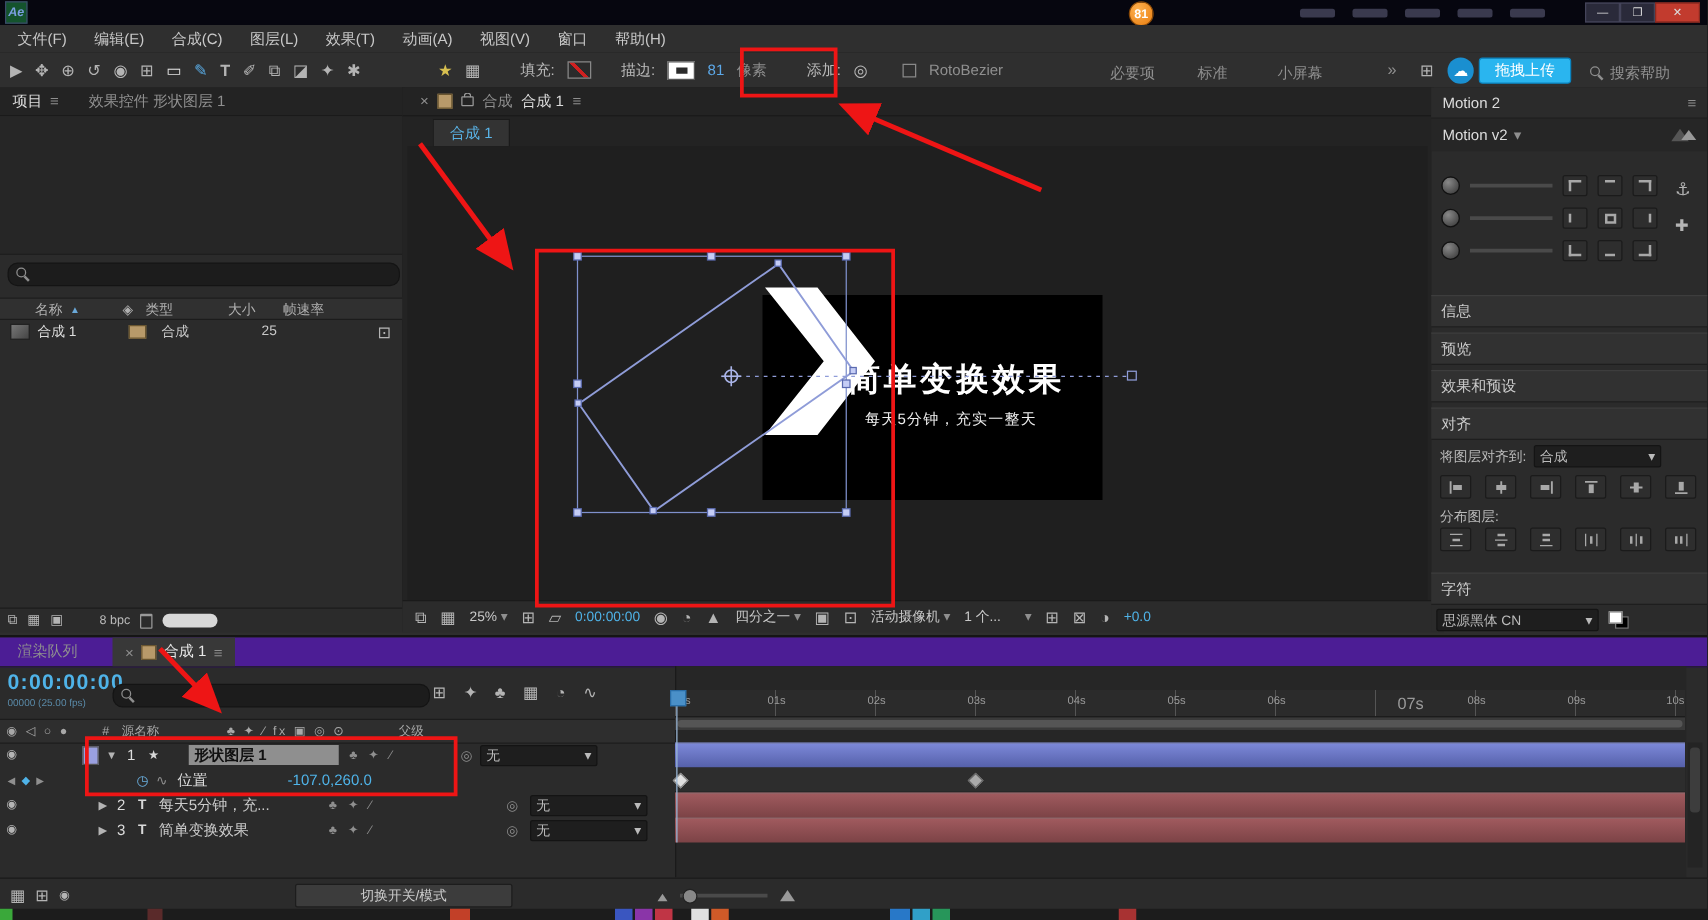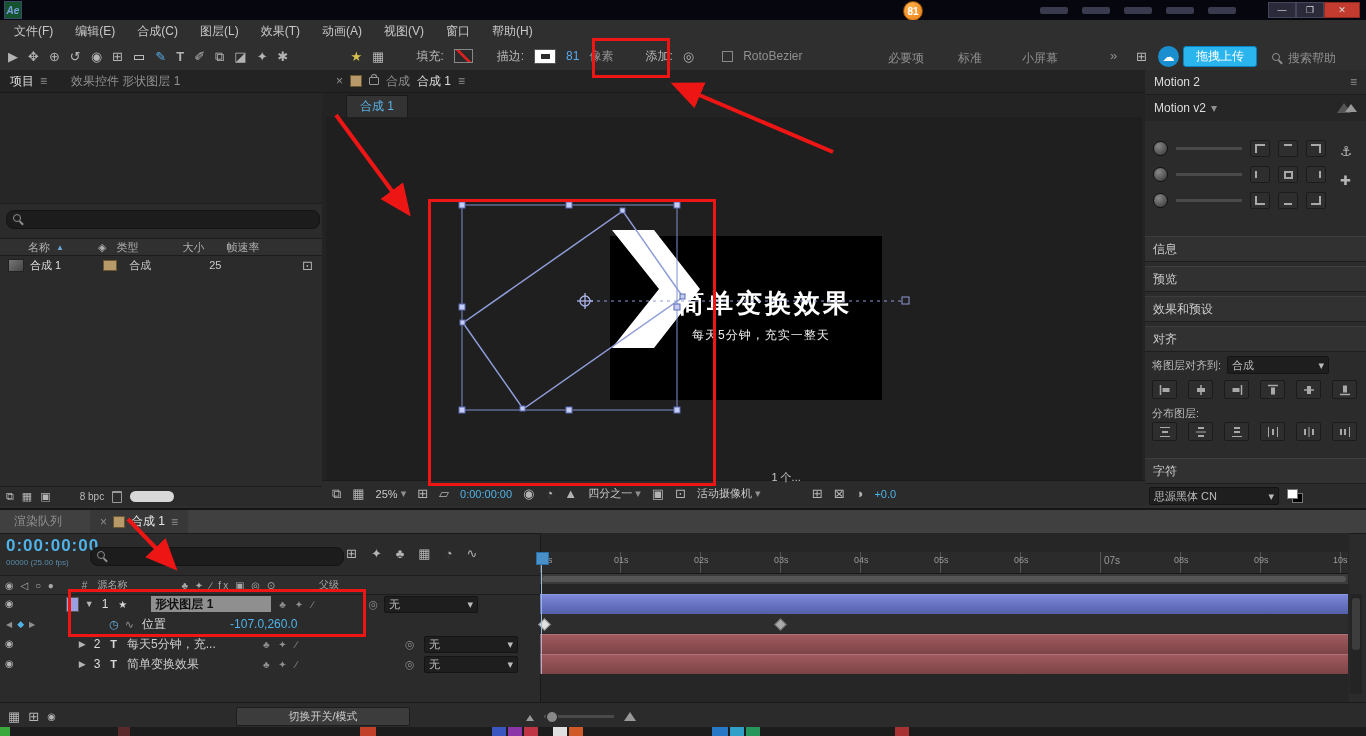--- a/index.html
+++ b/index.html
@@ -174,21 +174,21 @@
       <span class="flex" style="gap:3px;">
           <span>四分之一</span>
           <span class="dim">▾</span>
         </span>
       <span class="icn">▣</span>
       <span class="icn">⊡</span>
       <span class="flex" style="gap:3px;">
           <span>活动摄像机</span>
           <span class="dim">▾</span>
         </span>
-      <span class="flex" style="gap:19px;flex-direction:column;">
+      <span class="flex" style="gap:19px;">
           <span>1 个...</span>
           <span class="dim">▾</span>
         </span>
       <span class="icn">⊞</span>
       <span class="icn">⊠</span>
       <span class="icn">◑</span>
       <span style="color:#4fb3e8;">+0.0</span>
     </div>
   </div>
 
@@ -397,21 +397,21 @@
         </span>
       <span style="position:relative;width:16px;height:14px;display:inline-block;">
         <i style="position:absolute;right:0;bottom:0;width:9px;height:8px;background:#000;border:1px solid #777;"></i>
         <i style="position:absolute;left:0;top:0;width:9px;height:8px;background:#fff;border:1px solid #777;"></i>
       </span>
     </div>
   </div>
 
   <div class="abs" style="left:0;top:508px;width:1366px;height:219px;background:#2b2b2b;border-top:2px solid #151515;">
 
-    <div class="flex" style="height:23px;background:#404040;border-bottom:1px solid #1a1a1a;">
+    <div class="flex" style="height:23px;background:#4c1d95;border-bottom:1px solid #1a1a1a;">
       <span class="dim" style="margin-left:14px;">渲染队列</span>
       <span class="flex" style="margin-left:28px;height:23px;background:#383838;padding:0 10px;gap:6px;">
         <span class="dim">×</span>
         <span style="width:10px;height:10px;background:#b89a6a;border:1px solid #6a5630;"></span>
         <span style="color:#e8e8e8;">合成 1</span>
         <span class="dim">≡</span>
       </span>
     </div>
 
     <div class="abs" style="left:6px;top:26px;color:#4fb3e8;font-size:17px;font-weight:bold;letter-spacing:1px;">0:00:00:00</div>
@@ -488,21 +488,21 @@
 
     <div class="abs" style="left:540px;top:23px;width:808px;height:169px;background:#262626;border-left:1px solid #1a1a1a;"></div>
     <div class="abs" style="left:540px;top:42px;width:808px;height:21px;background:#2b2b2b;border-bottom:1px solid #191919;background-image:repeating-linear-gradient(90deg,#555 0 1px,transparent 1px 80px);">
       <span class="abs" style="left:3px;top:3px;font-size:9px;color:#9a9a9a;">0s</span>
       <span class="abs" style="left:74px;top:3px;font-size:9px;color:#9a9a9a;">01s</span>
       <span class="abs" style="left:154px;top:3px;font-size:9px;color:#9a9a9a;">02s</span>
       <span class="abs" style="left:234px;top:3px;font-size:9px;color:#9a9a9a;">03s</span>
       <span class="abs" style="left:314px;top:3px;font-size:9px;color:#9a9a9a;">04s</span>
       <span class="abs" style="left:394px;top:3px;font-size:9px;color:#9a9a9a;">05s</span>
       <span class="abs" style="left:474px;top:3px;font-size:9px;color:#9a9a9a;">06s</span>
-      <span class="abs" style="left:564px;top:3px;font-size:10px;color:#9a9a9a;">07s</span>
+      <span class="abs" style="left:578px;top:3px;font-size:13px;color:#9a9a9a;">07s</span>
       <span class="abs" style="left:634px;top:3px;font-size:9px;color:#9a9a9a;">08s</span>
       <span class="abs" style="left:714px;top:3px;font-size:9px;color:#9a9a9a;">09s</span>
       <span class="abs" style="left:793px;top:3px;font-size:9px;color:#9a9a9a;">10s</span>
     </div>
     <div class="abs" style="left:540px;top:64px;width:808px;height:10px;background:#3a3a3a;">
         <i style="display:block;margin:2px 2px;height:6px;background:#555;border-radius:3px;"></i>
       </div>
     <div class="abs" style="left:540px;top:84px;width:808px;height:19px;background:linear-gradient(#7c88d8,#5560aa);border-top:1px solid #8a96e0;"></div>
     <div class="abs" style="left:540px;top:104px;width:808px;height:19px;background:#2d2d2d;">
       <span class="kf" style="left:0px;top:6px;background:#e0e0e0;border:1px solid #888;"></span>

